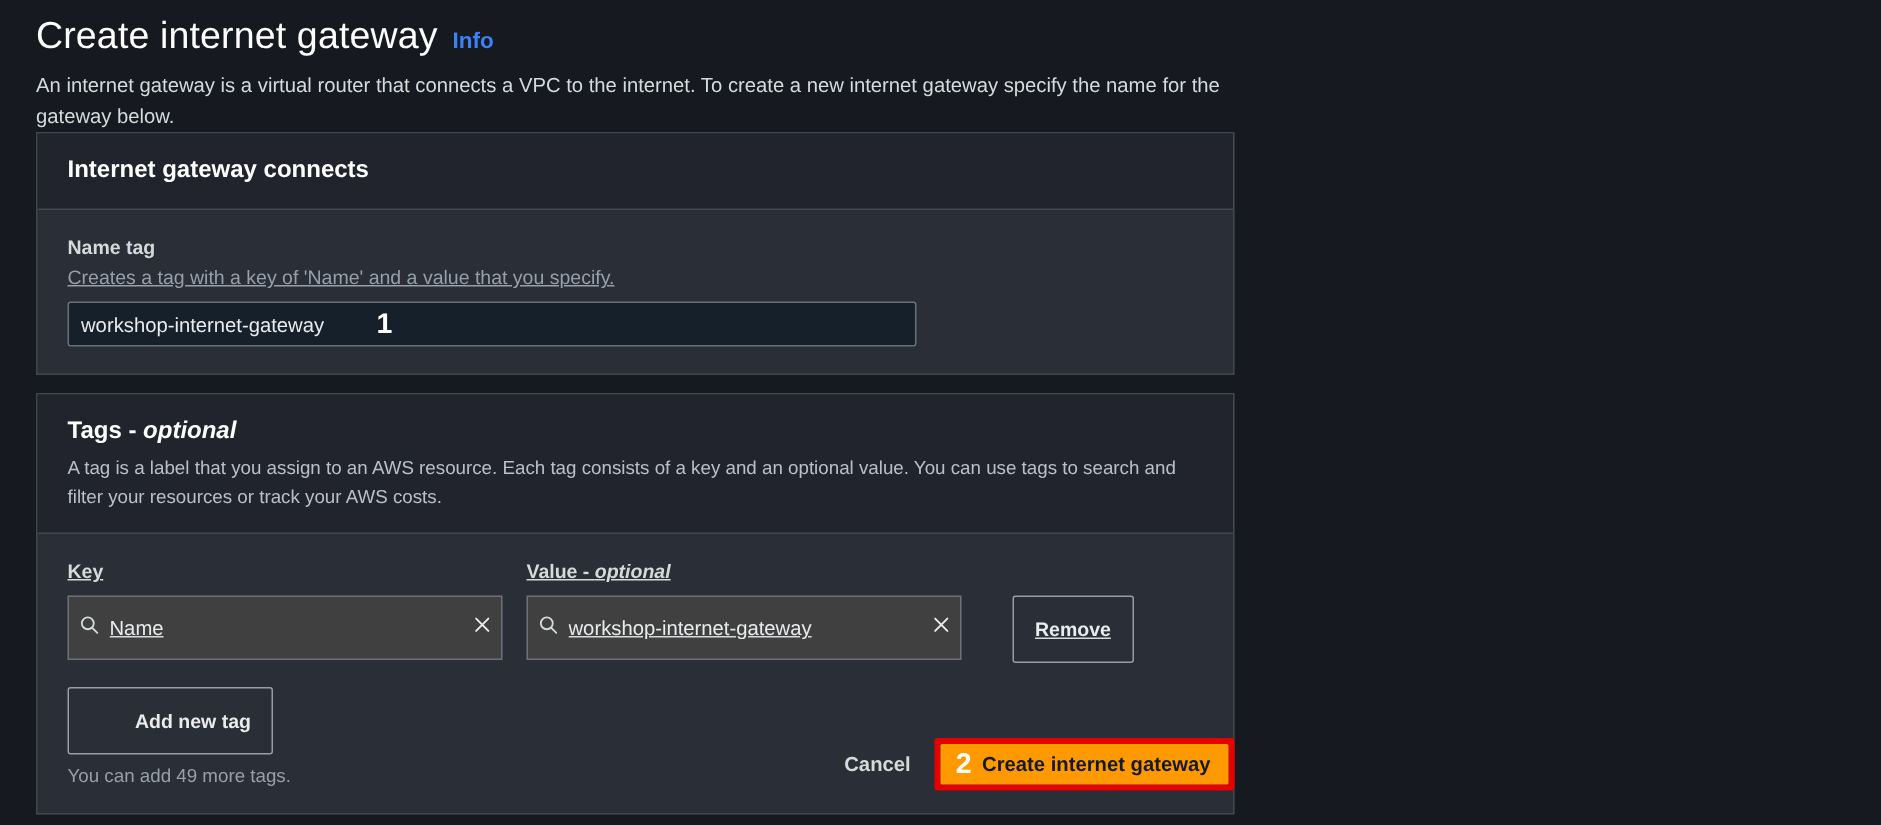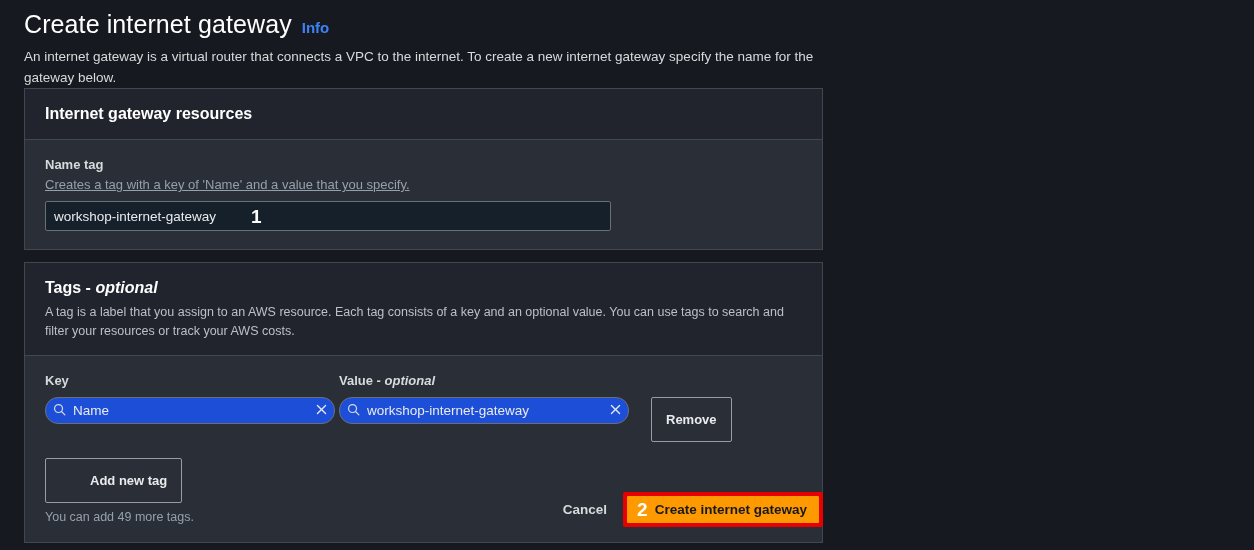--- a/index.html
+++ b/index.html
@@ -117,39 +117,40 @@
     align-items: center;
     padding: 0 8px;
     font-size: 13.5px;
     color: #e9ebed;
   }
 
   
   .tag-grid {
     display: flex;
     align-items: flex-start;
-    gap: 4px;
+    gap: 16px;
+    text-decoration: underline;
   }
   .tag-col-key { width: 290px; }
   .tag-col-val { width: 290px; margin-left: 0; }
   .col-label {
     font-size: 13px;
     font-weight: 700;
     color: #d5dbdb;
     line-height: 18px;
     margin-bottom: 7px;
   }
   .col-label .opt { font-style: italic; font-weight: 700; }
 
   .search-input {
     box-sizing: border-box;
-    height: 27px;
-    background: #1d4ed8;
+    height: 43px;
+    background: #404040;
     border: 1px solid #697078;
-    border-radius: 13px;
+    border-radius: 0;
     display: flex;
     align-items: center;
     padding: 0 4px 0 7px;
     gap: 7px;
   }
   .search-input .val {
     flex: 1;
     font-size: 13.5px;
     color: #e9ebed;
     white-space: nowrap;
@@ -260,21 +261,21 @@
   <div class="header">
     <div class="title-row">
       <h1 class="page-title">Create internet gateway</h1>
       <a class="info-link">Info</a>
     </div>
     <p class="page-desc">An internet gateway is a virtual router that connects a VPC to the internet. To create a new internet gateway specify the name for the gateway below.</p>
   </div>
 
   <div class="card">
     <div class="card-header">
-      <div class="card-header-title">Internet gateway resources</div>
+      <div class="card-header-title">Internet gateway connects</div>
     </div>
     <div class="card-body">
       <div class="field-label">Name tag</div>
       <div class="field-desc">Creates a tag with a key of 'Name' and a value that you specify.</div>
       <div class="text-input">
         <span>workshop-internet-gateway</span>
       </div>
     </div>
   </div>
 

